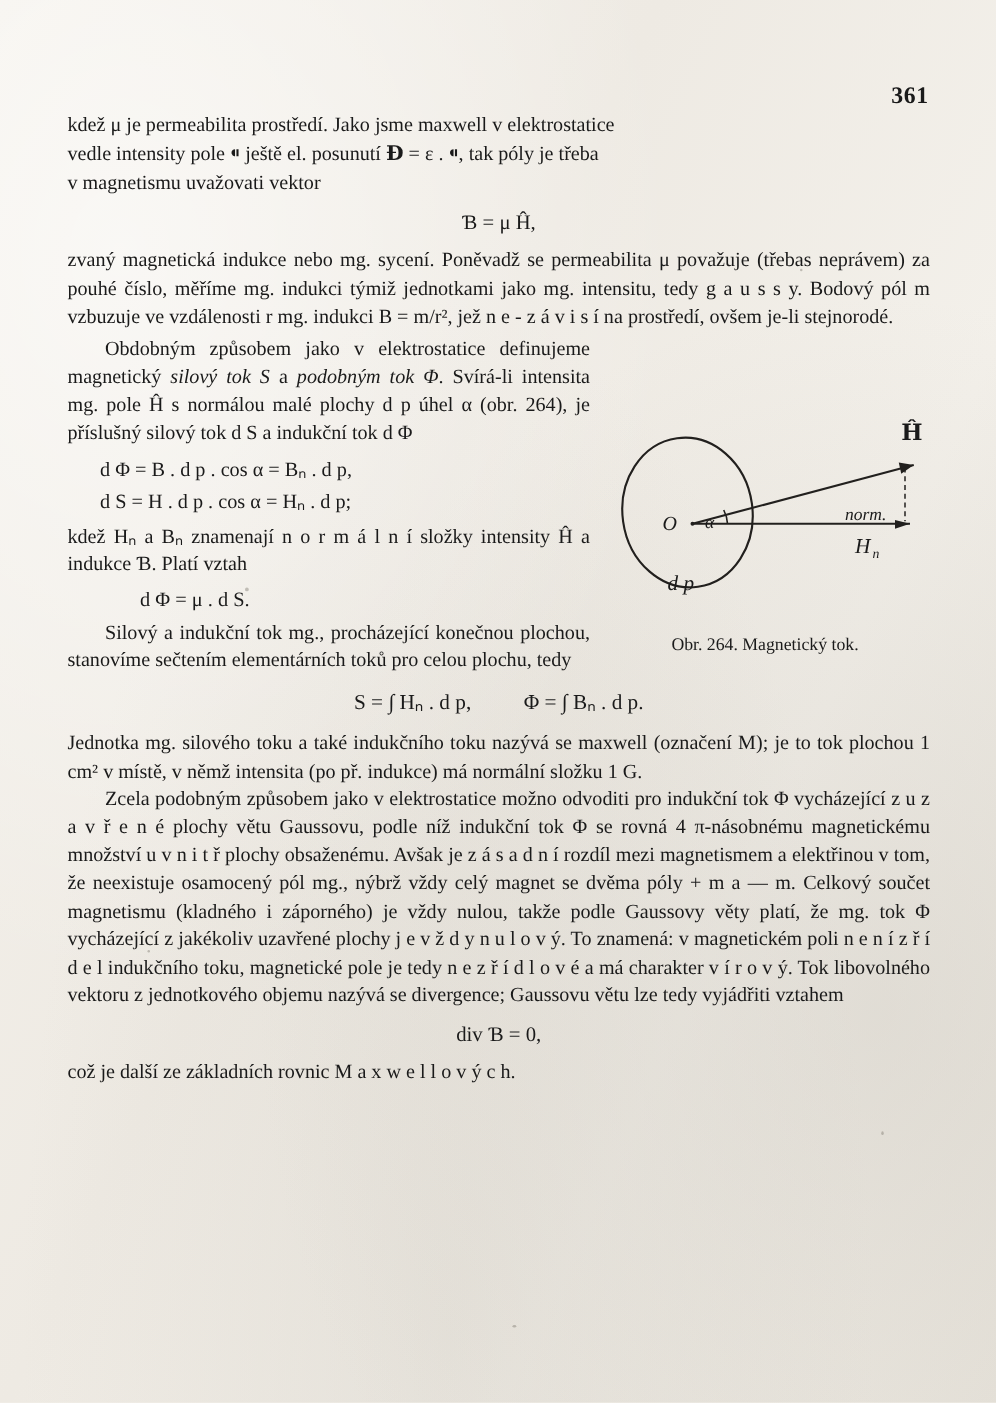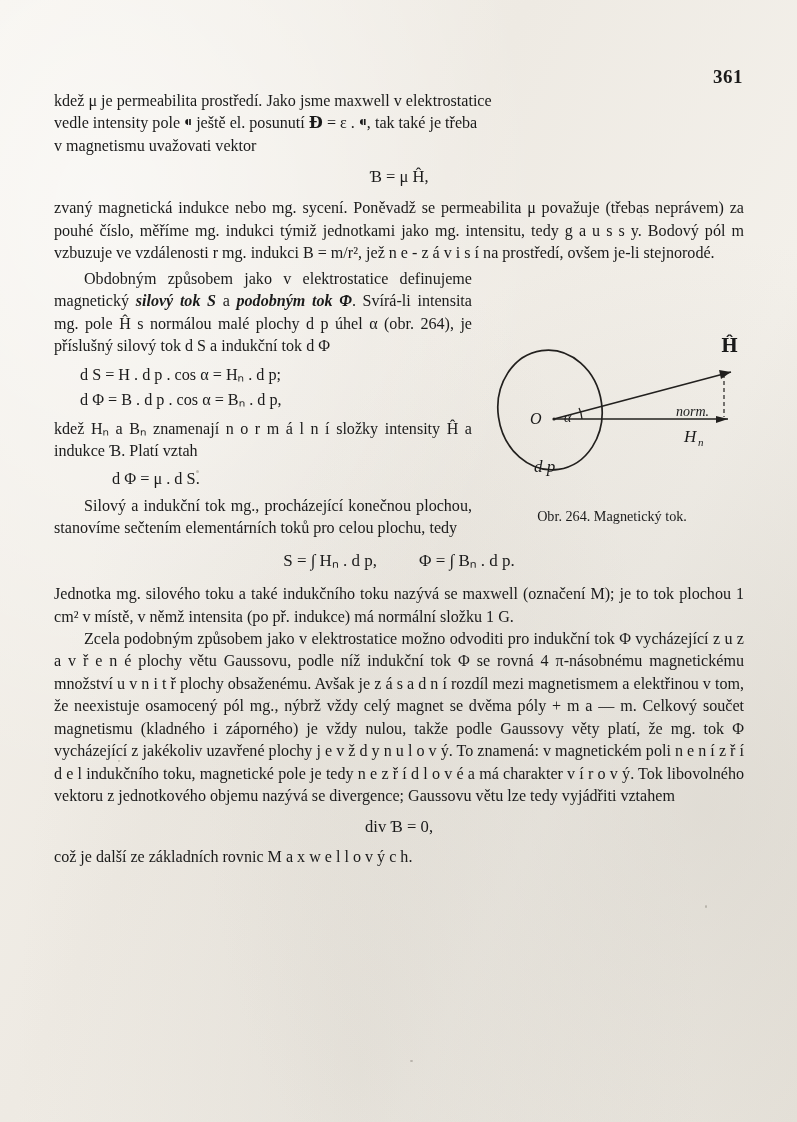--- a/index.html
+++ b/index.html
@@ -47,21 +47,21 @@
     font-size: 16.1px;
     line-height: 1.395;
     text-align: justify;
   }
   p {
     margin: 0;
   }
   .ind {
     text-indent: 30px;
   }
-  .it { font-style: italic; font-weight: bold; }
+  .it { font-style: italic; }
   
   .frak {
     font-family: "DejaVu Serif", serif;
     font-weight: bold;
     font-style: normal;
   }
   .eq {
     text-align: center;
     margin: 8px 0 9px 0;
     font-size: 16.5px;
@@ -130,40 +130,40 @@
 <div class="paper-texture"></div>
 
 <div class="page">
 
   <div class="page-number">361</div>
 
   <div class="content">
 
     <p>
       <span>kdež μ je permeabilita prostředí. Jako jsme maxwell v elektrostatice</span><br>
-      <span>vedle intensity pole </span><span class="frak">⁌</span><span> ještě el. posunutí </span><span class="frak">Ð</span><span> = ε . </span><span class="frak">⁌</span><span>, tak také je třeba</span><br>
+      <span>vedle intensity pole </span><span class="frak">⁌</span><span> ještě el. posunutí </span><span class="frak">Ð</span><span> = ε . </span><span class="frak">⁌</span><span>, tak póly je třeba</span><br>
       <span>v magnetismu uvažovati vektor</span>
     </p>
 
     <div class="eq">Ɓ = μ Ĥ,</div>
 
     <p>zvaný magnetická indukce nebo mg. sycení. Poněvadž se permeabilita μ považuje (třebas neprávem) za pouhé číslo, měříme mg. indukci týmiž jednotkami jako mg. intensitu, tedy g a u s s y. Bodový pól m vzbuzuje ve vzdálenosti r mg. indukci B = m/r², jež n e - z á v i s í na prostředí, ovšem je-li stejnorodé.</p>
 
     <div class="flow">
 
       <div class="wrap-right"></div>
 
       <p class="ind midblock">
         <span>Obdobným způsobem jako v elektrostatice definujeme magnetický </span><span class="it">silový tok S</span><span> a </span><span class="it">podobným tok Φ</span><span>. Svírá-li intensita mg. pole Ĥ s normálou malé plochy d p úhel α (obr. 264),</span>
         <span>je příslušný silový tok d S a indukční tok d Φ</span>
       </p>
 
       <div class="eqlines">
+        <div>d Φ = B . d p . cos α = Bₙ . d p,</div>
         <div>d S = H . d p . cos α = Hₙ . d p;</div>
-        <div>d Φ = B . d p . cos α = Bₙ . d p,</div>
       </div>
 
       <p>kdež Hₙ a Bₙ znamenají n o r m á l n í složky intensity Ĥ a indukce Ɓ. Platí vztah</p>
 
       <div class="eq-indent">d Φ = μ . d S.</div>
     </div>
 
     <p class="ind">Silový a indukční tok mg., procházející konečnou plochou, stanovíme sečtením elementárních toků pro celou plochu, tedy</p>
 
     <div class="bigeq">

